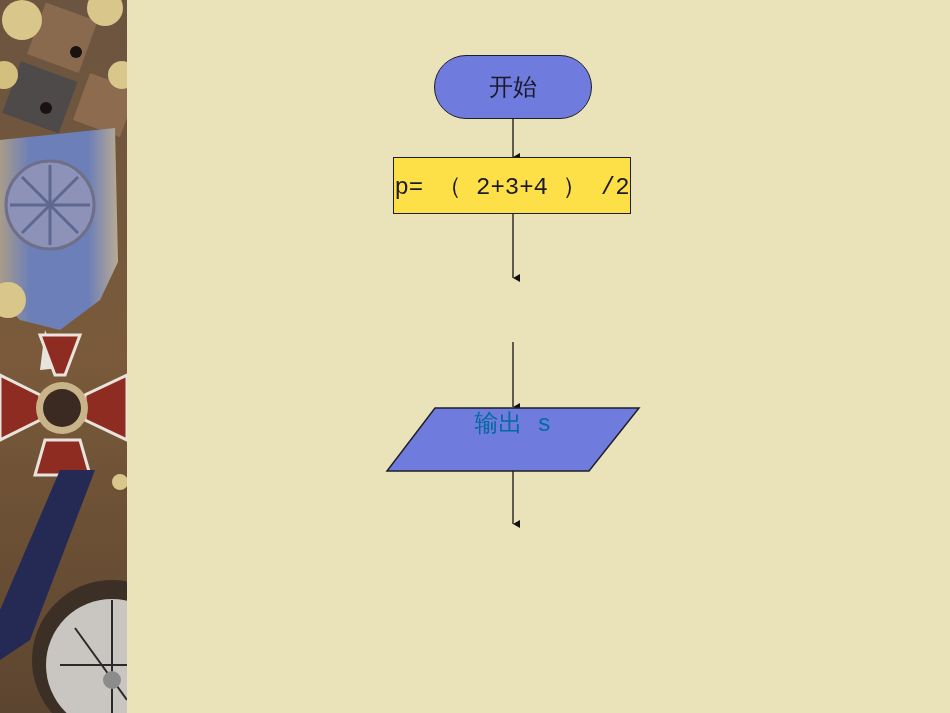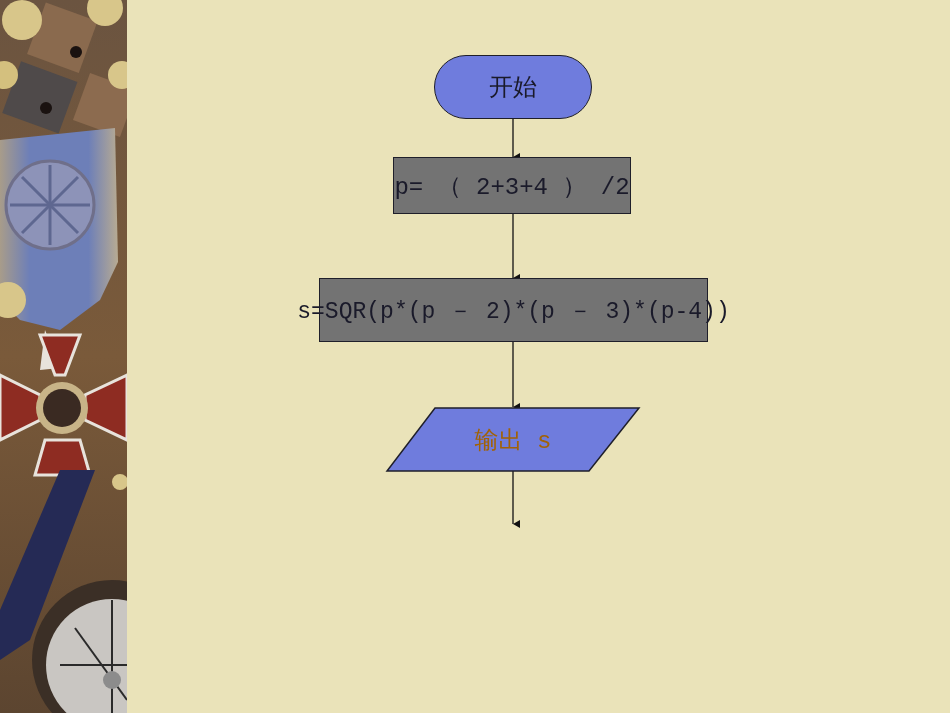--- a/index.html
+++ b/index.html
@@ -41,33 +41,33 @@
       color: #1a1a2a;
       font-size: 24px;
       white-space: nowrap;
     }
     .terminator {
       background: #6F7CDD;
       border: 1.5px solid #1f1f2a;
       border-radius: 34px;
     }
     .process {
-      background: #737373;
+      background: #fde047;
       border: 1.5px solid #1f1f2a;
     }
     .io-shape {
       position: absolute;
     }
     .io-label {
       position: absolute;
       display: flex;
-      align-items: center;
+      align-items: flex-start;
       justify-content: center;
       font-size: 24px;
-      color: #a16207;
+      color: #0369a1;
       white-space: nowrap;
     }
     .connectors {
       position: absolute;
       left: 0;
       top: 0;
     }
   </style>
 </head>
 <body>
@@ -147,23 +147,20 @@
   </svg>
 
   <div class="shape terminator" style="left:301px; top:55px; width:158px; height:64px;">
     <span>开始</span>
   </div>
 
   <div class="shape process" style="left:260px; top:157px; width:238px; height:57px;">
     <span>p= （ 2+3+4 ） /2</span>
   </div>
 
-  <div class="shape process" style="left:186px; top:278px; width:389px; height:64px; font-size:23px;">
-    <span>s=SQR(p*(p － 2)*(p  － 3)*(p-4))</span>
-  </div>
 
   <svg class="io-shape" style="left:252px; top:407px;" width="256" height="65" viewBox="0 0 256 65">
     <polygon points="50,1 254,1 204,64 2,64" fill="#6F7CDD" stroke="#1f1f2a" stroke-width="1.5"></polygon>
   </svg>
   <div class="io-label" style="left:252px; top:407px; width:256px; height:65px;">
     <span>输出 s</span>
   </div>
 
 
 </div>

